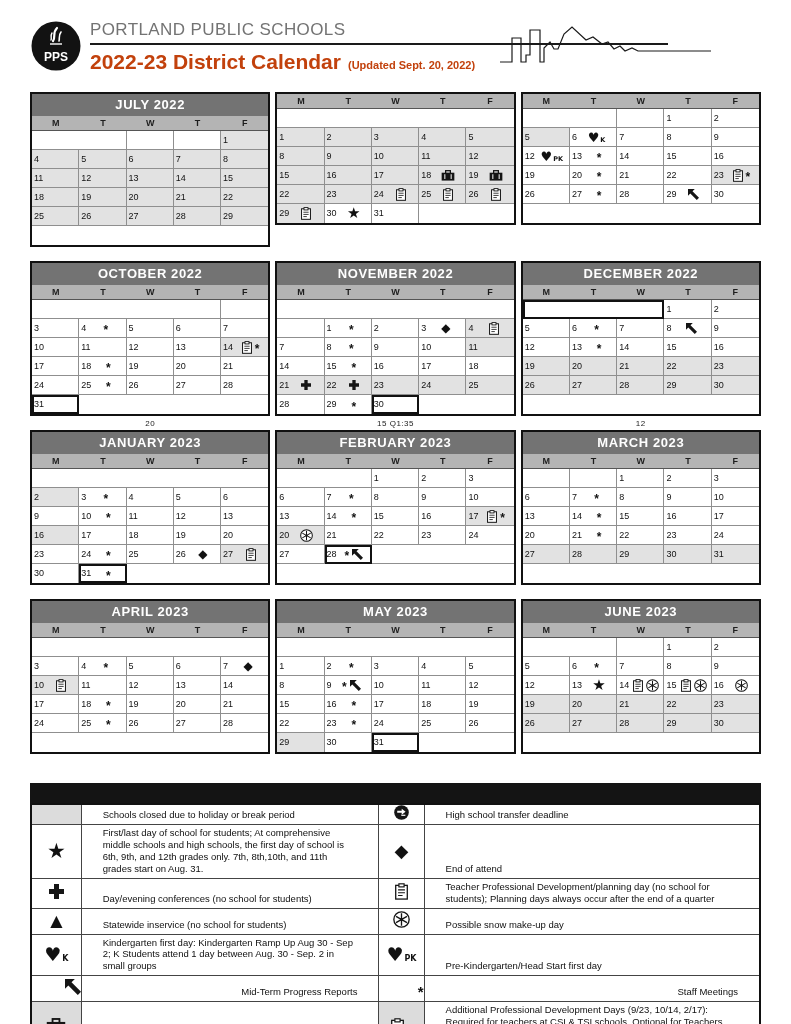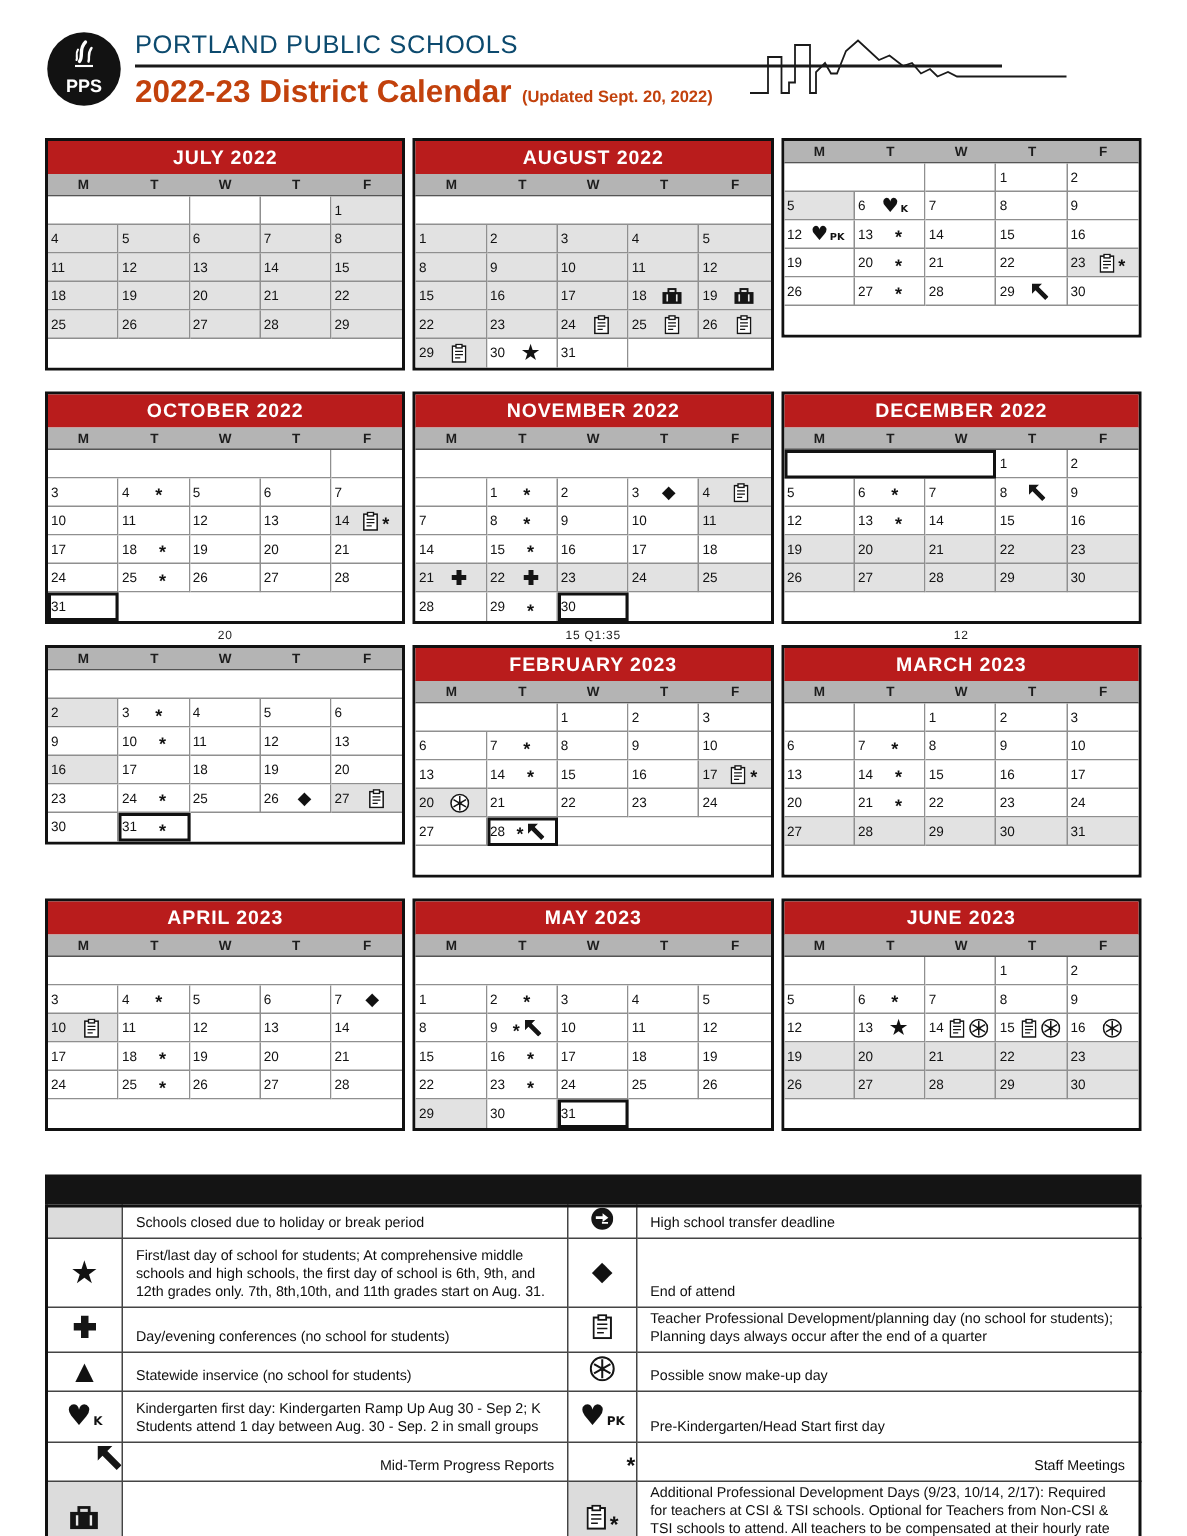--- a/index.html
+++ b/index.html
@@ -5,31 +5,31 @@
 <style>
   *{box-sizing:border-box;margin:0;padding:0;}
   html,body{background:#fff;}
   body{width:791px;height:1024px;font-family:"Liberation Sans","DejaVu Sans",sans-serif;color:#111;position:relative;overflow:hidden;}
   .page{position:relative;width:791px;height:1024px;background:#fff;}
 
   
   .header{position:absolute;top:16px;left:30px;right:20px;height:66px;}
   .logo{position:absolute;left:0;top:4px;}
   .h-text{margin-left:60px;}
-  .org{font-size:17px;letter-spacing:.4px;color:#0c4a6e;padding-top:4px;}
+  .org{font-size:17px;letter-spacing:.4px;color:#737373;padding-top:4px;}
   .h-line{height:2px;background:#1a1a1a;width:578px;margin:3px 0 5px;}
   .h-title{font-size:21px;font-weight:bold;color:#c2410c;}
   .h-upd{font-size:11px;font-weight:bold;margin-left:7px;}
   .skyline{position:absolute;left:468px;top:6px;}
 
   
   .months{position:absolute;top:92px;left:30px;width:731px;display:grid;grid-template-columns:repeat(3,1fr);column-gap:5px;}
   .month-wrap{width:100%;}
   .month{border:2px solid #111;background:#fff;}
-  .m-title{background:#b91c1c;color:#fff;font-weight:bold;font-size:13px;letter-spacing:.6px;text-align:center;height:22px;line-height:22px;}
+  .m-title{background:#737373;color:#fff;font-weight:bold;font-size:13px;letter-spacing:.6px;text-align:center;height:22px;line-height:22px;}
   .m-week{display:grid;grid-template-columns:repeat(5,1fr);background:#b4b4b4;height:15px;border-bottom:1px solid #555;}
   .m-week span{font-size:9px;font-weight:bold;text-align:center;line-height:15px;color:#1d1d1d;}
   .m-grid{display:grid;grid-template-columns:repeat(5,1fr);grid-auto-rows:19px;}
   .cell{border-right:1px solid #8f8f8f;border-bottom:1px solid #8f8f8f;display:flex;align-items:center;padding-left:2px;background:#fff;position:relative;}
   .cell.lc{border-right:none;}
   .cell.br{border-bottom:none;}
   .cell.sh{background:#e2e2e2;}
   .cell.bd{outline:2px solid #111;outline-offset:-2px;z-index:2;}
   .dnum{font-size:9px;color:#111;line-height:1;}
   .ics{flex:1;display:flex;justify-content:center;align-items:center;gap:3px;min-width:0;}
@@ -50,21 +50,21 @@
   .lgic .g-heart{font-size:19px;}
   .lgic .hl{font-size:8px;}
 
   
   .legend{position:absolute;top:783px;left:30px;width:731px;}
   .legend-bar{height:20px;background:#141414;}
   #legend-table{border-collapse:collapse;width:100%;border:2px solid #111;table-layout:fixed;}
   #legend-table td{border:1px solid #444;}
   .ic-cell{text-align:center;vertical-align:middle;background:#fff;}
   .ic-cell.gray{background:#dcdcdc;}
-  .t-cell{font-size:9.5px;line-height:1.25;padding:2px 9px 3px;vertical-align:bottom;color:#0f0f0f;background:#fff;}
+  .t-cell{font-size:9.5px;line-height:1.25;padding:2px 21px 3px;vertical-align:bottom;color:#0f0f0f;background:#fff;}
   #legend-table tr:nth-child(1) td{height:20px;}
   #legend-table tr:nth-child(2) td{height:46px;}
   #legend-table tr:nth-child(3) td{height:30px;}
   #legend-table tr:nth-child(4) td{height:26px;}
   #legend-table tr:nth-child(5) td{height:34px;}
   #legend-table tr:nth-child(6) td{height:26px;text-align:right;}
   #legend-table tr:nth-child(7) td{height:40px;}
 </style>
 </head>
 <body>
@@ -170,21 +170,20 @@
             <div class="cell sh lc">
               <span class="dnum">29</span>
             </div>
             <div class="cell lc br" style="grid-column: span 5;"></div>
           </div>
         </div>
         <div class="m-foot"></div>
       </div>
       <div class="month-wrap">
         <div class="month">
-          <div class="m-title">AUGUST 2022</div>
           <div class="m-week">
             <span>M</span>
             <span>T</span>
             <span>W</span>
             <span>T</span>
             <span>F</span>
           </div>
           <div class="m-grid">
             <div class="cell lc" style="grid-column: span 5;"></div>
             <div class="cell sh">
@@ -784,20 +783,21 @@
             <div class="cell sh lc">
               <span class="dnum">30</span>
             </div>
             <div class="cell lc br" style="grid-column: span 5;"></div>
           </div>
         </div>
         <div class="m-foot">12</div>
       </div>
       <div class="month-wrap">
         <div class="month">
+          <div class="m-title">JANUARY 2023</div>
           <div class="m-week">
             <span>M</span>
             <span>T</span>
             <span>W</span>
             <span>T</span>
             <span>F</span>
           </div>
           <div class="m-grid">
             <div class="cell lc" style="grid-column: span 5;"></div>
             <div class="cell sh">

